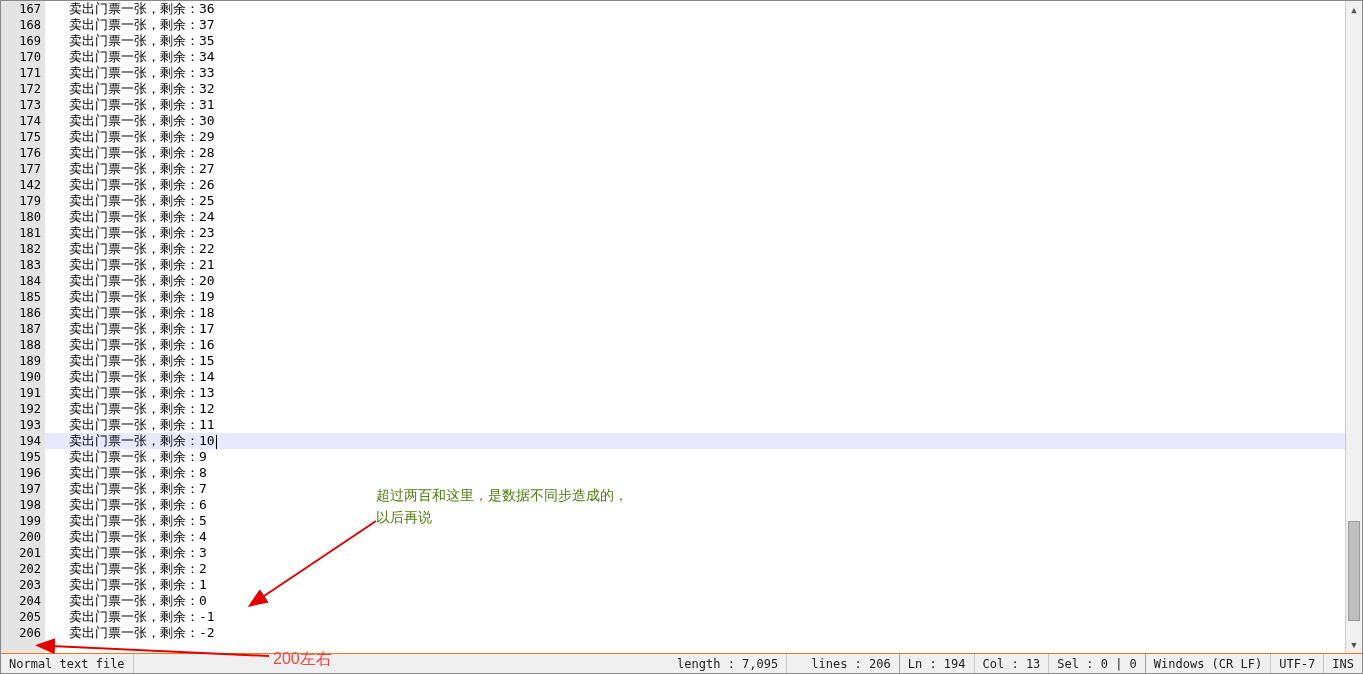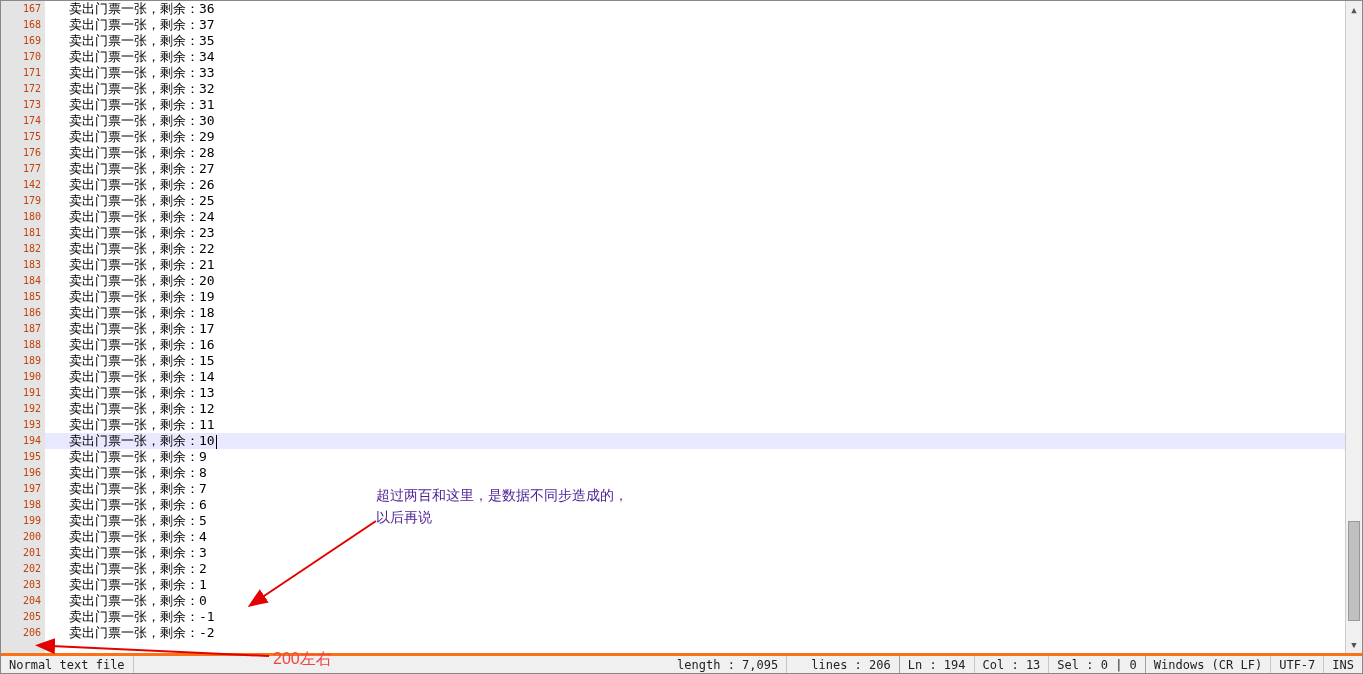--- a/index.html
+++ b/index.html
@@ -1,30 +1,30 @@
 <!DOCTYPE html>
 <html><head>
 <meta charset="utf-8">
 <style>
   * { margin: 0; padding: 0; box-sizing: border-box; }
   html, body { width: 100%; height: 100%; font-family: "Microsoft YaHei", "Consolas", monospace; font-size: 13px; overflow: hidden; background: #fff; }
   .container { width: 1363px; height: 674px; position: relative; display: flex; flex-direction: column; border: 1px solid #888; }
   .editor-wrap { flex: 1; display: flex; position: relative; overflow: hidden; }
-  .gutter { width: 44px; background: #e4e4e4; color: #c2410c; text-align: right; padding-right: 4px; font-family: Consolas, monospace; font-size: 10px; line-height: 16px; user-select: none; }
+  .gutter { width: 44px; background: #e4e4e4; color: #000000; text-align: right; padding-right: 4px; font-family: Consolas, monospace; font-size: 12px; line-height: 16px; user-select: none; }
   .gutter .ln { height: 16px; }
   .code-area { flex: 1; background: #fff; font-family: Consolas, "Microsoft YaHei", monospace; font-size: 13px; line-height: 16px; position: relative; }
   .code-line { height: 16px; white-space: pre; padding-left: 24px; color: #000; }
   .code-line.current { background: #e8e8ff; }
   .vscroll { width: 17px; background: #f0f0f0; border-left: 1px solid #ccc; position: relative; }
   .vscroll .up, .vscroll .down { height: 17px; background: #f0f0f0; text-align: center; font-size: 9px; color: #555; display:flex; align-items:center; justify-content:center; }
   .vscroll .thumb { position: absolute; left: 2px; right: 2px; top: 520px; height: 100px; background: #c0c0c0; border: 1px solid #999; }
-  .statusbar { height: 20px; background: #f0f0f0; border-top: 3px solid #f97316; display: flex; align-items: center; font-size: 12px; color: #222; }
+  .statusbar { height: 20px; background: #f0f0f0; border-top: 1px solid #f97316; display: flex; align-items: center; font-size: 12px; color: #222; }
   .statusbar .cell { padding: 0 8px; border-right: 1px solid #c8c8c8; height: 100%; display: flex; align-items: center; }
   .statusbar .spacer { flex: 1; }
-  .annotation { position: absolute; color: #4c1d95; font-size: 14px; line-height: 22px; font-family: "Microsoft YaHei", sans-serif; }
+  .annotation { position: absolute; color: #4d7c0f; font-size: 14px; line-height: 22px; font-family: "Microsoft YaHei", sans-serif; }
   .annotation-text { position: absolute; left: 375px; top: 483px; }
   .label200 { position: absolute; left: 272px; top: 648px; font-size: 16px; color: #ef4444; font-family: "Microsoft YaHei", sans-serif; }
   .arrow-svg { position: absolute; left: 0; top: 0; width: 1363px; height: 674px; pointer-events: none; }
   .caret { display:inline-block; width:1px; height:14px; background:#000; vertical-align:middle; margin-left:1px; }
 </style>
 </head>
 <body>
 <div class="container">
 
   <div class="editor-wrap">

